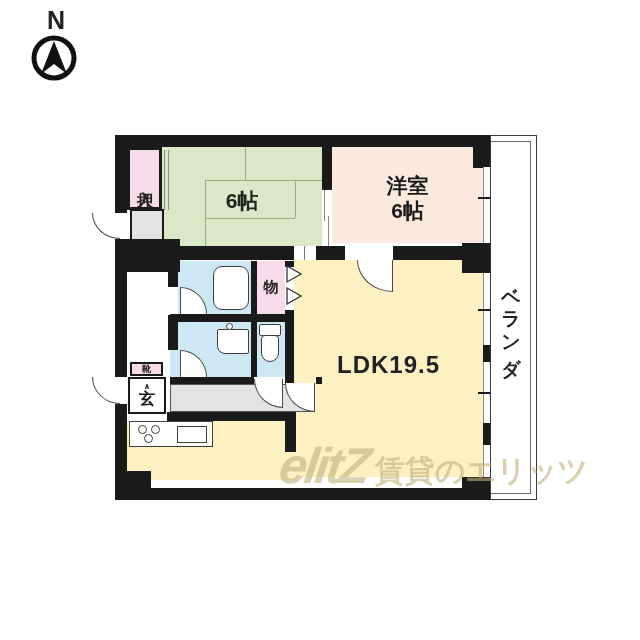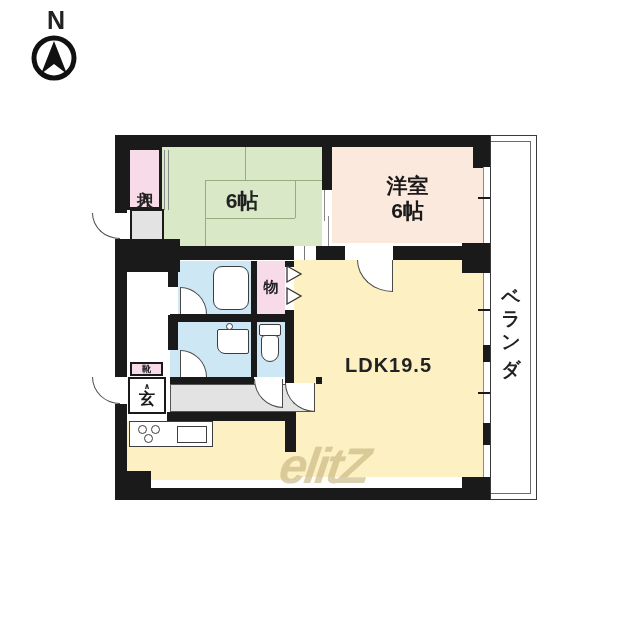--- a/index.html
+++ b/index.html
@@ -143,19 +143,20 @@
   </div>
 
   <div class="abs lbl vert" style="left:130px;top:153px;width:29px;height:52px;font-size:16px;">押入</div>
   <div class="abs lbl" style="left:202px;top:188px;width:80px;height:26px;font-size:21px;">6帖</div>
   <div class="abs" style="left:332px;top:165px;width:151px;height:66px;display:flex;flex-direction:column;
               align-items:center;justify-content:center;font-weight:bold;font-size:21px;line-height:1.2;">
     <span>洋室</span>
     <span>6帖</span>
   </div>
   <div class="abs lbl" style="left:257px;top:275px;width:28px;height:24px;font-size:15px;">物</div>
-  <div class="abs lbl" style="left:294px;top:350px;width:189px;height:30px;font-size:20px;letter-spacing:1px;">LDK19.5</div>
+  <div class="abs lbl" style="left:294px;top:350px;width:189px;height:30px;font-size:24px;letter-spacing:1px;">LDK19.5</div>
 
   <div class="abs watermark" style="left:280px;top:446px;">
     <span class="wm-logo">elitZ</span>
+    <span class="wm-jp">賃貸のエリッツ</span>
   </div>
 
 </div>
 
 </body></html>

